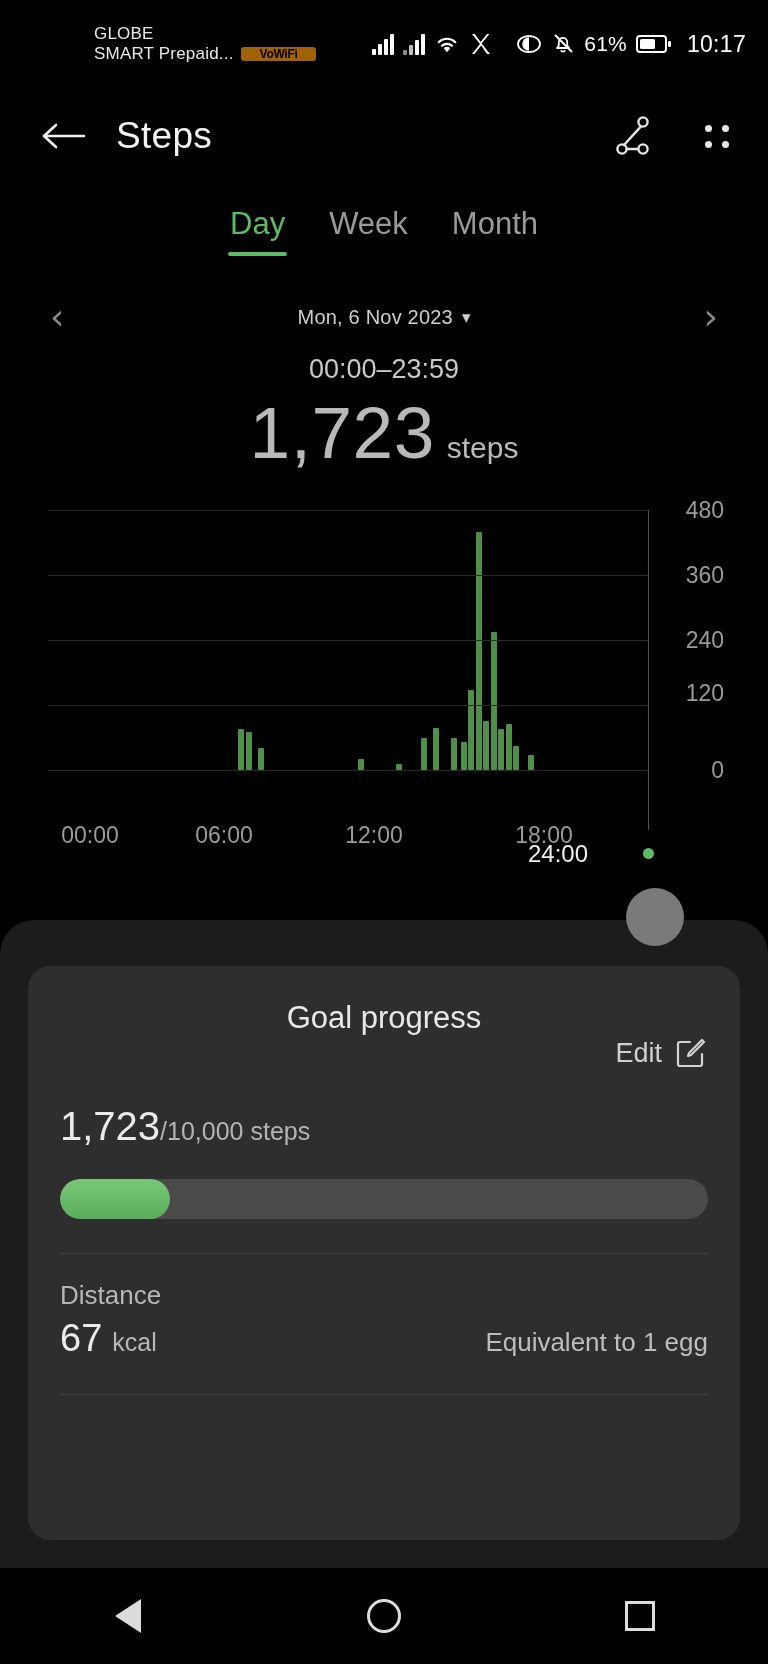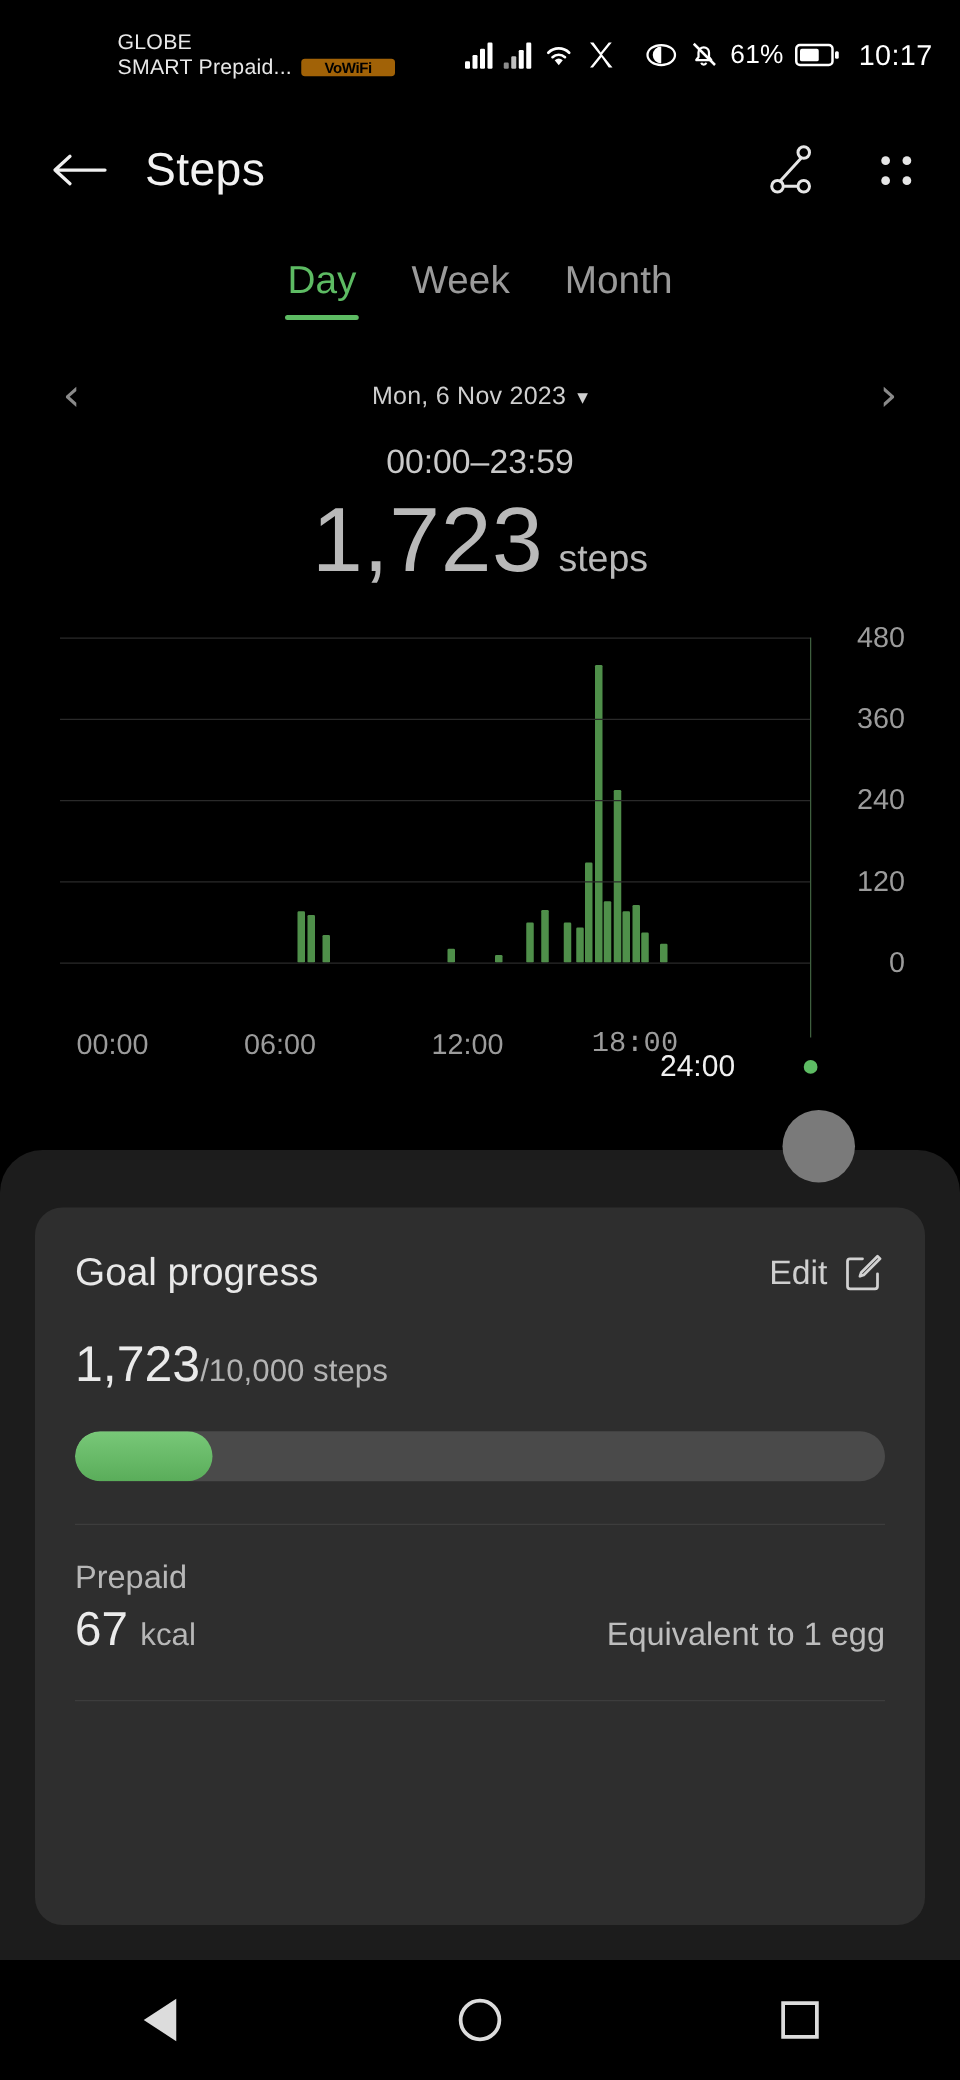--- a/index.html
+++ b/index.html
@@ -134,21 +134,21 @@
     background:#1c1c1c; border-radius:34px 34px 0 0;
   }
   .handle{
     position:absolute; width:58px; height:58px; border-radius:50%;
     background:#7a7a7a; right:84px; top:-32px;
   }
   .card{
     position:absolute; left:28px; right:28px; top:46px; bottom:28px;
     background:#2e2e2e; border-radius:22px; padding:34px 32px 0;
   }
-  .card-head{ display:flex; align-items:center; }
+  .card-head{ display:flex; align-items:center;flex-direction:column; }
   .card-title{ font-size:31px; color:#e8e8e8; }
   .edit{ margin-left:auto; display:flex; align-items:center; gap:12px; }
   .edit .txt{ font-size:27px; color:#cfcfcf; }
 
   .goalline{ margin-top:34px; display:flex; align-items:baseline; }
   .goalline .big{ font-size:40px; color:#eaeaea; }
   .goalline .small{ font-size:25px; color:#b4b4b4; }
 
   .progress{
     margin-top:30px; height:40px; border-radius:20px; background:#4a4a4a;
@@ -309,33 +309,33 @@
         <div class="bar" style="left: 480px; height: 15.1667px; background: rgb(79, 143, 74);"></div>
       </div>
   <div class="grid" style="top: 260px;"></div>
       <div class="grid" style="top: 195px;"></div>
       <div class="grid" style="top: 130px;"></div>
       <div class="grid" style="top: 65px;"></div>
       <div class="grid" style="top: 0px;"></div>
     </div>
   <div class="ylabels">
       <span style="top: 260px;">0</span>
-      <span style="top: 195px; text-align: right;">120</span>
+      <span style="top: 183px; text-align: right;">120</span>
       <span style="top: 130px;">240</span>
       <span style="top: 65px;">360</span>
       <span style="top: 0px;">480</span>
     </div>
   <div class="nowline" style="left: 648px;"></div>
   <div class="nowdot" style="left: 643px; top: 348px; background: rgb(93, 187, 99);"></div>
   <div class="nowlabel" style="left: 528px; top: 340px;">24:00</div>
   <div class="xlabels">
       <span style="left: 42px;">00:00</span>
       <span style="left: 176px;">06:00</span>
       <span style="left: 326px;">12:00</span>
-      <span style="left: 460px; font-family: Liberation Mono, monospace;">18:00</span>
+      <span style="left: 496px;">18:00</span>
     </div>
 </div>
 
 <div class="sheet">
   <div class="handle"></div>
   <div class="card">
     <div class="card-head">
       <span class="card-title">Goal progress</span>
       <span class="edit">
         <span class="txt">Edit</span>
@@ -353,21 +353,21 @@
       <span class="small">/10,000 steps</span>
     </div>
 
     <div class="progress">
       <div class="fill" style="width: 17%;"></div>
     </div>
 
     <div class="divider"></div>
 
     <div class="metric">
-      <div class="lbl">Prepaid</div>
+      <div class="lbl">Distance</div>
       <div class="row">
         <span class="val">67</span>
         <span class="unit">kcal</span>
         <span class="note">Equivalent to 1 egg</span>
       </div>
     </div>
 
     <div class="divider"></div>
 
   </div>

